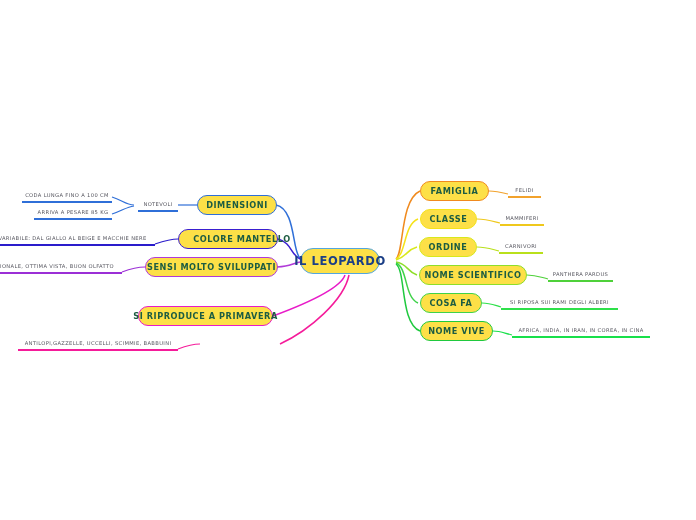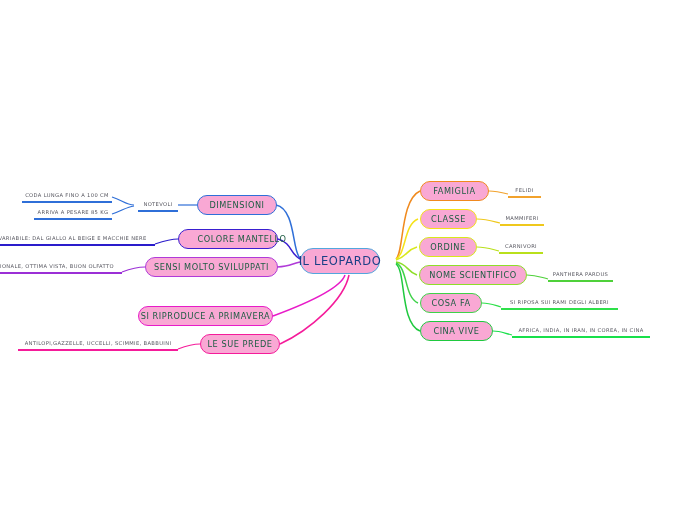--- a/index.html
+++ b/index.html
@@ -24,25 +24,25 @@
     position: absolute;
     left: 0; top: 0;
     width: 696px;
     height: 520px;
     pointer-events: none;
   }
   .node {
     position: absolute;
     box-sizing: border-box;
     border-radius: 12px;
-    background: #f9a8d4;
+    background: #fde047;
     border-width: 1.6px;
     border-style: solid;
     color: #1d5c42;
-    font-weight: normal;
+    font-weight: bold;
     display: flex;
     align-items: center;
     justify-content: center;
     white-space: nowrap;
     letter-spacing: 0.3px;
   }
   .node.center {
     border-width: 1.8px;
     border-color: #53a6dd;
     color: #1b3f86;
@@ -121,37 +121,34 @@
   <div class="node branch" style="left:419px; top:237px; width:58px; height:20px; border-color:#d8e81c;">
     <span>ORDINE</span>
   </div>
   <div class="node branch" style="left:419px; top:265px; width:108px; height:20px; border-color:#8ede2a;">
     <span>NOME SCIENTIFICO</span>
   </div>
   <div class="node branch" style="left:420px; top:293px; width:62px; height:20px; border-color:#3fd24a;">
     <span>COSA FA</span>
   </div>
   <div class="node branch" style="left:420px; top:321px; width:73px; height:20px; border-color:#1fc93f;">
-    <span>CINA VIVE</span>
+    <span>NOME VIVE</span>
   </div>
 
   <div class="node branch" style="left:197px; top:195px; width:80px; height:20px; border-color:#2f6fd8;">
     <span>DIMENSIONI</span>
   </div>
   <div class="node branch" style="left:178px; top:229px; width:100px; height:20px; border-color:#3a1fd0;padding-left:28px;">
     <span>COLORE MANTELLO</span>
   </div>
   <div class="node branch" style="left:145px; top:257px; width:133px; height:20px; border-color:#b03ad8;">
     <span>SENSI MOLTO SVILUPPATI</span>
   </div>
   <div class="node branch" style="left:138px; top:306px; width:135px; height:20px; border-color:#e81bc8;">
     <span>SI RIPRODUCE A PRIMAVERA</span>
-  </div>
-  <div class="node branch" style="left:200px; top:334px; width:80px; height:20px; border-color:#f51b9a;">
-    <span>LE SUE PREDE</span>
   </div>
 
   <div class="leaf" style="left:508px; top:186px; width:33px; border-bottom-color:#f2a22c;">
     <span>FELIDI</span>
   </div>
   <div class="leaf" style="left:500px; top:214px; width:44px; border-bottom-color:#efc81c;">
     <span>MAMMIFERI</span>
   </div>
   <div class="leaf" style="left:499px; top:242px; width:44px; border-bottom-color:#b9e01b;">
     <span>CARNIVORI</span>

